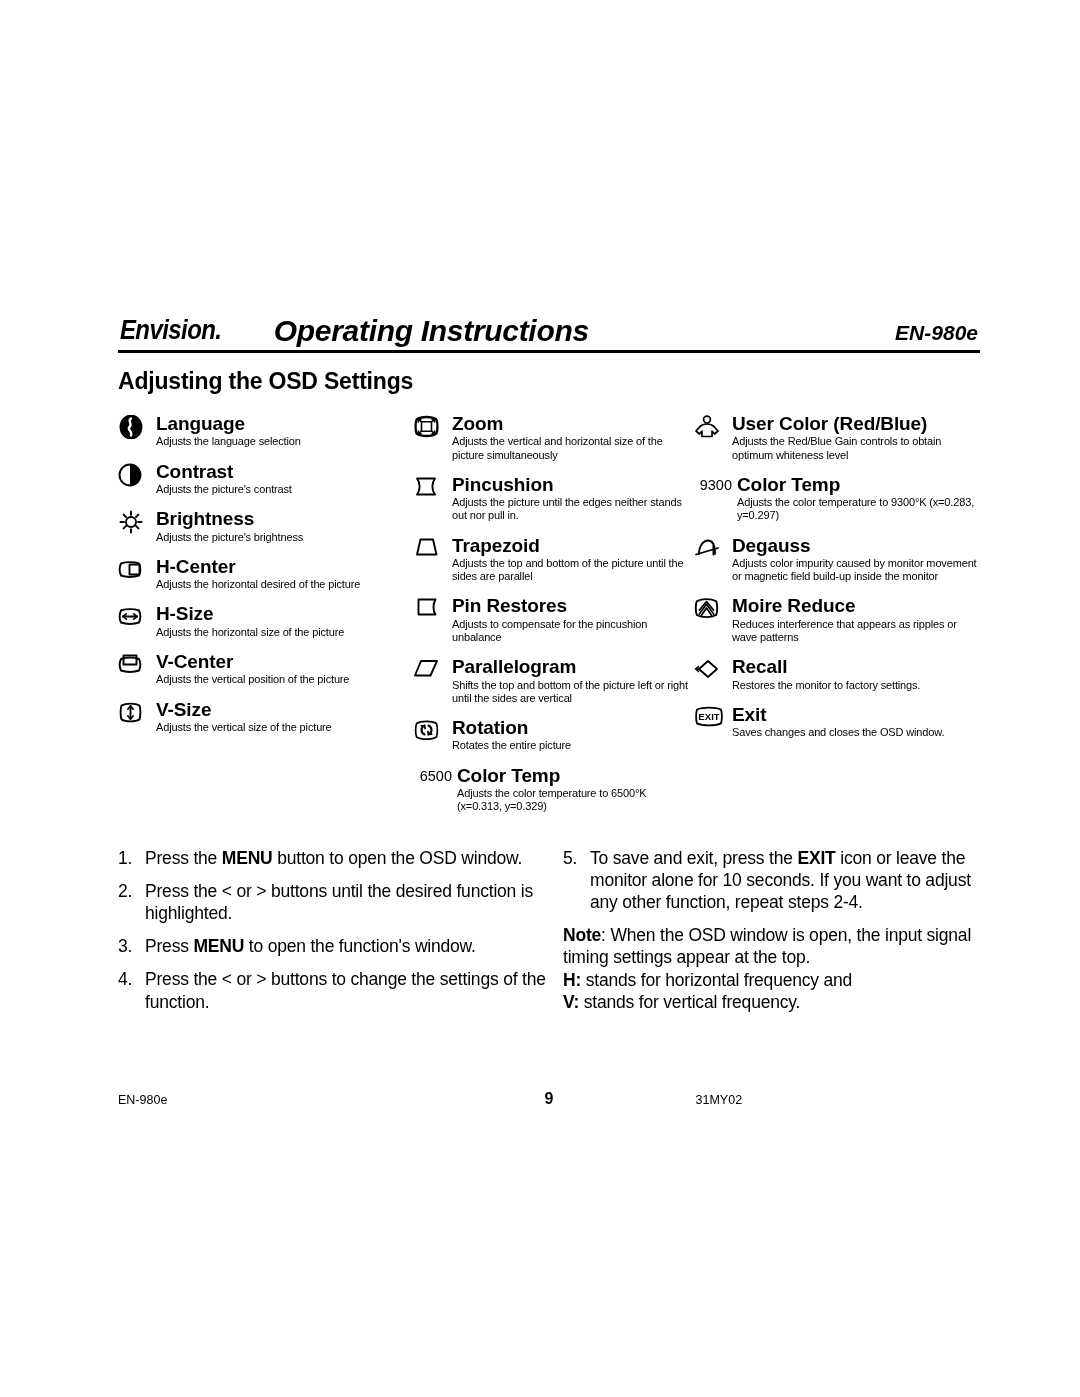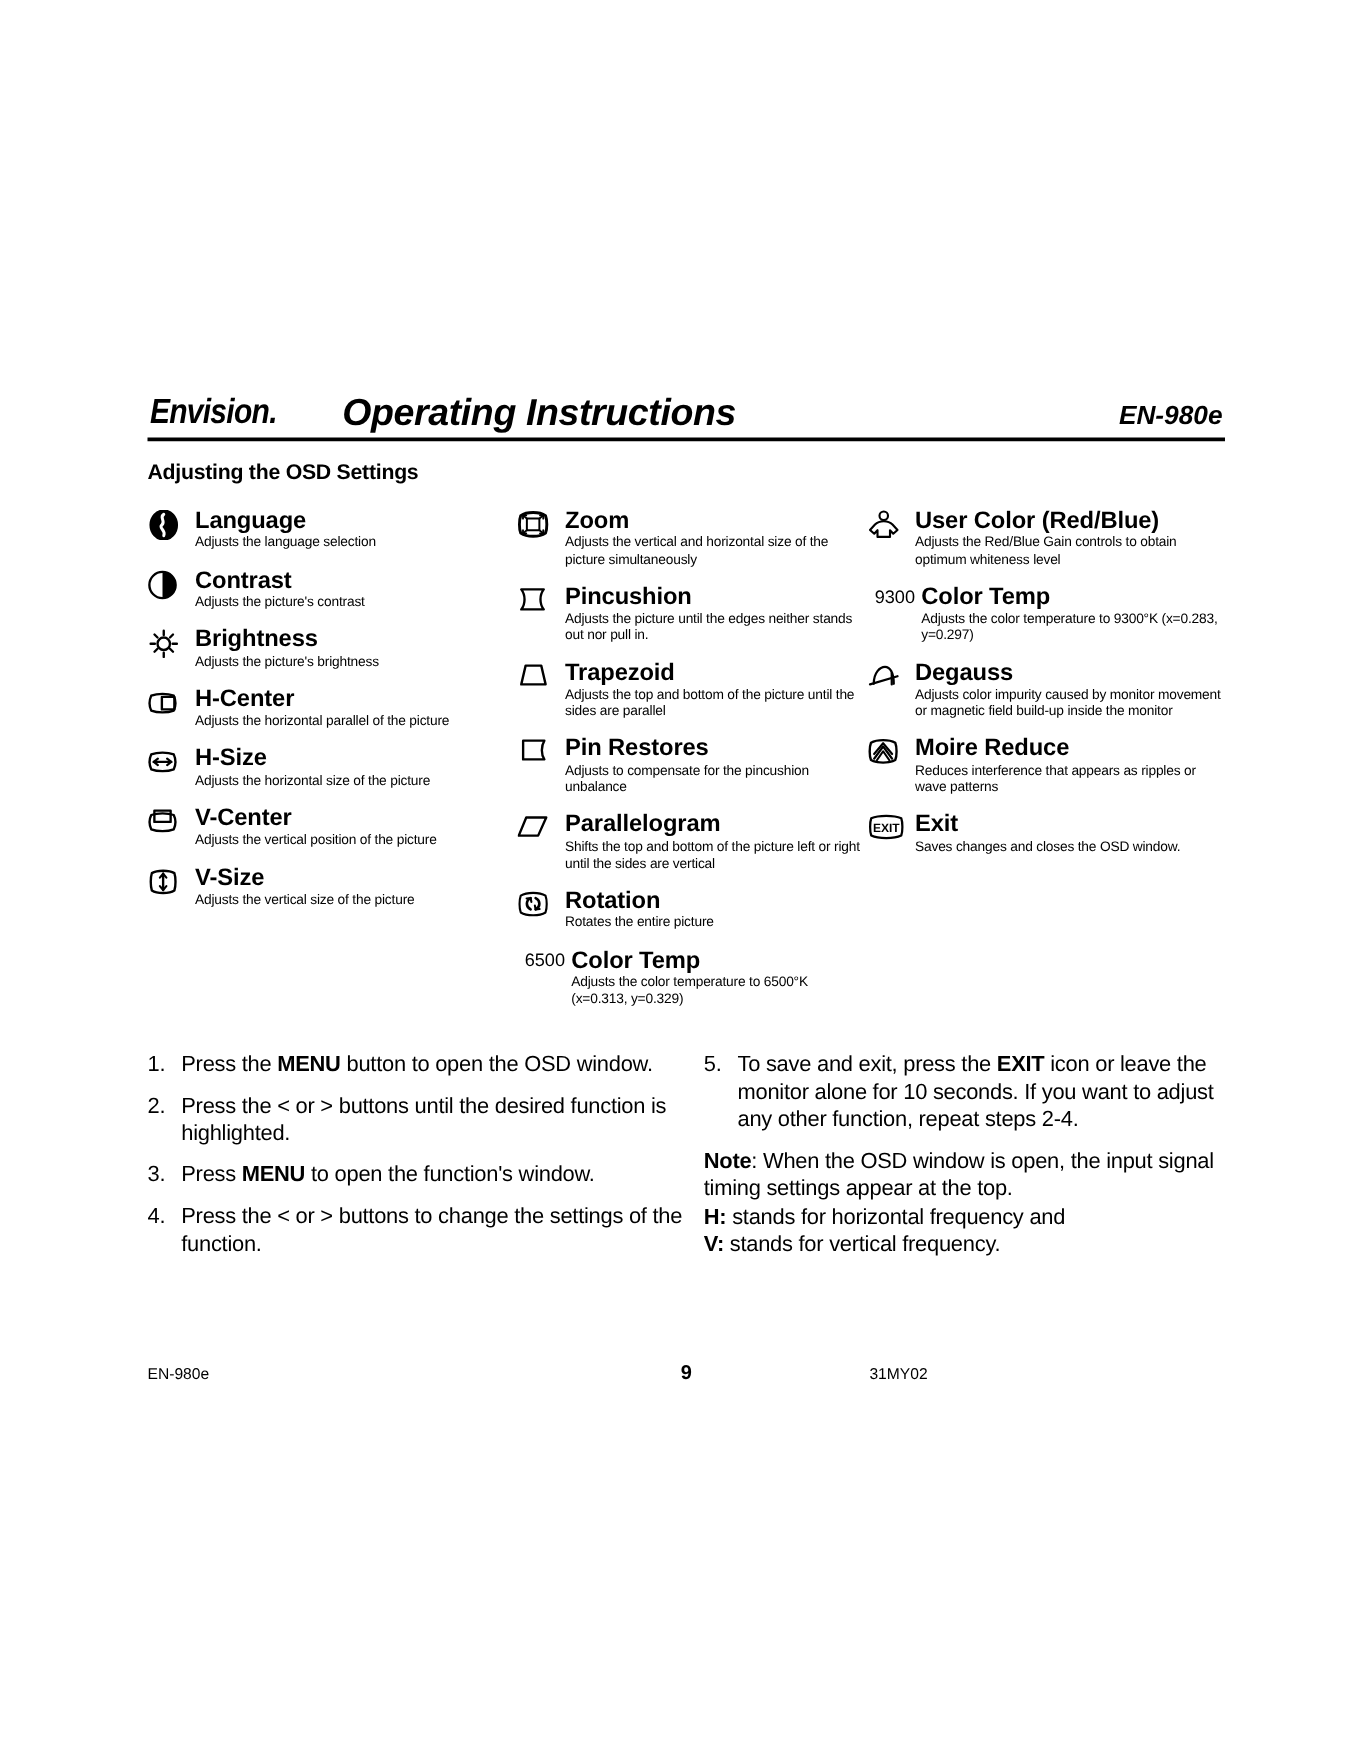--- a/index.html
+++ b/index.html
@@ -74,21 +74,21 @@
     transform: translateY(-1px);
   }
   .rule {
     border-top: 3px solid #000;
     margin-top: 4px;
     width: 100%;
   }
 
   
   .section-title {
-    font-size: 17px;
+    font-size: 23px;
     font-weight: bold;
     margin-top: 15px;
     letter-spacing: -0.2px;
   }
 
   
   .columns {
     display: flex;
     margin-top: 18px;
     width: 100%;
@@ -246,21 +246,21 @@
           </div>
           <div class="entry">
             <div class="glyph">
               <svg width="26" height="23" viewBox="0 0 26 23" fill="none" stroke="#000" stroke-width="1.9" stroke-linecap="round" stroke-linejoin="round">
                 <path d="M3 5.5 C8 3.6 16 3.6 21 5.5 C22.6 9 22.6 14 21 17.5 C16 19.4 8 19.4 3 17.5 C1.4 14 1.4 9 3 5.5 Z"></path>
                 <rect x="11.5" y="6.5" width="10" height="10"></rect>
               </svg>
             </div>
             <div class="body">
               <div class="ttl">H-Center</div>
-              <div class="desc">Adjusts the horizontal parallel of the picture</div>
+              <div class="desc">Adjusts the horizontal desired of the picture</div>
             </div>
           </div>
           <div class="entry">
             <div class="glyph">
               <svg width="26" height="23" viewBox="0 0 26 23" fill="none" stroke="#000" stroke-width="1.9" stroke-linecap="round" stroke-linejoin="round">
                 <path d="M3 5.5 C8 3.6 16 3.6 21 5.5 C22.6 9 22.6 14 21 17.5 C16 19.4 8 19.4 3 17.5 C1.4 14 1.4 9 3 5.5 Z"></path>
                 <path d="M5 11.5 h14"></path>
                 <path d="M5 11.5 l3.3 -2.6 M5 11.5 l3.3 2.6 M19 11.5 l-3.3 -2.6 M19 11.5 l-3.3 2.6" stroke-width="1.7"></path>
               </svg>
             </div>
@@ -419,20 +419,32 @@
                 <path d="M7.5 18.2 L12.5 11 L17.5 18.2" stroke-width="1.7"></path>
               </svg>
             </div>
             <div class="body">
               <div class="ttl">Moire Reduce</div>
               <div class="desc">Reduces interference that appears as ripples or wave patterns</div>
             </div>
           </div>
           <div class="entry">
             <div class="glyph">
+              <svg width="25" height="22" viewBox="0 0 25 22" fill="none" stroke="#000" stroke-width="1.9" stroke-linecap="round" stroke-linejoin="round">
+                <path d="M14 3 L23 11 L14 19 L5 11 Z" stroke-width="1.8"></path>
+                <path d="M5.5 11 H1.5 M1.5 11 l3 -2.4 M1.5 11 l3 2.4" stroke-width="1.6"></path>
+              </svg>
+            </div>
+            <div class="body">
+              <div class="ttl">Recall</div>
+              <div class="desc">Restores the monitor to factory settings.</div>
+            </div>
+          </div>
+          <div class="entry">
+            <div class="glyph">
               <svg width="30" height="21" viewBox="0 0 30 21" fill="none" stroke="#000" stroke-width="1.8" stroke-linejoin="round">
                 <path d="M3 3.6 C6 2.2 10.5 1.6 15 1.6 C19.5 1.6 24 2.2 27 3.6 C28.2 6.8 28.2 14.2 27 17.4 C24 18.8 19.5 19.4 15 19.4 C10.5 19.4 6 18.8 3 17.4 C1.8 14.2 1.8 6.8 3 3.6 Z"></path>
                 <text x="15" y="14.3" font-family="Liberation Sans, sans-serif" font-size="9.6" font-weight="bold" text-anchor="middle" fill="#000" stroke="none">EXIT</text>
               </svg>
             </div>
             <div class="body">
               <div class="ttl">Exit</div>
               <div class="desc">Saves changes and closes the OSD window.</div>
             </div>
           </div>

